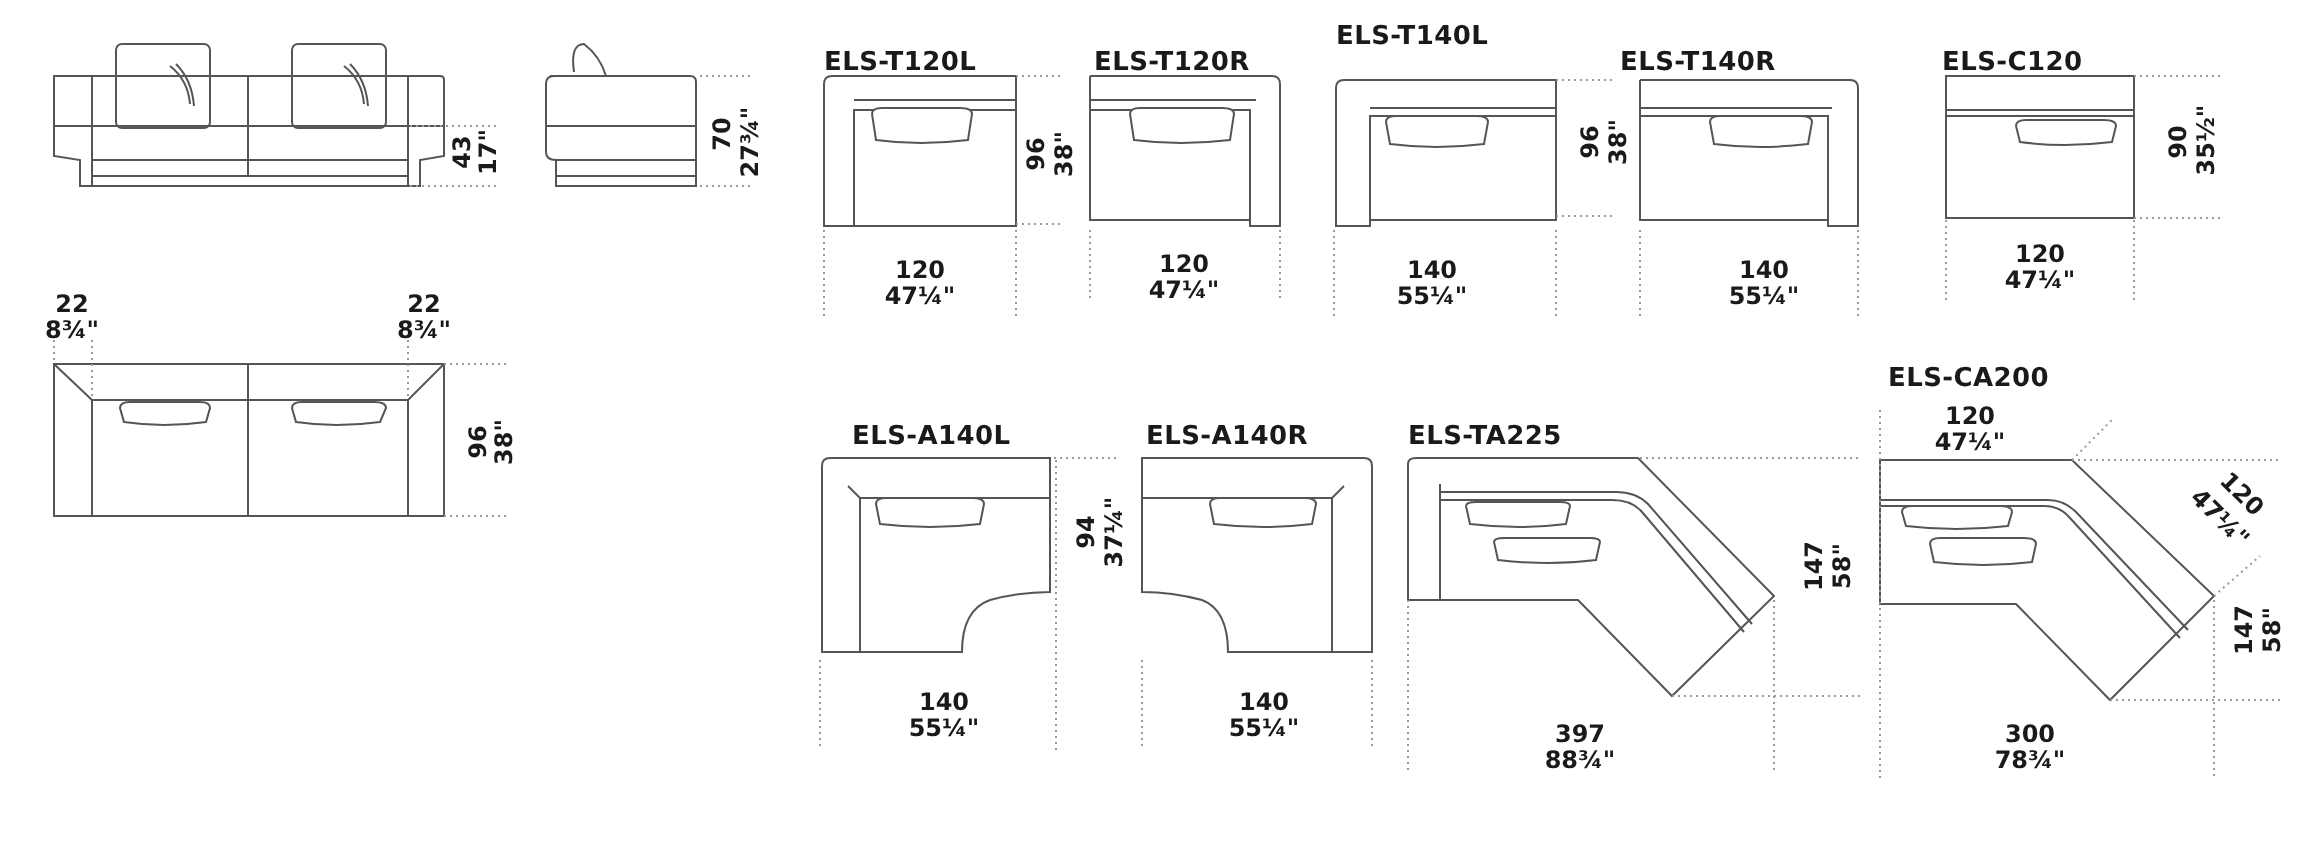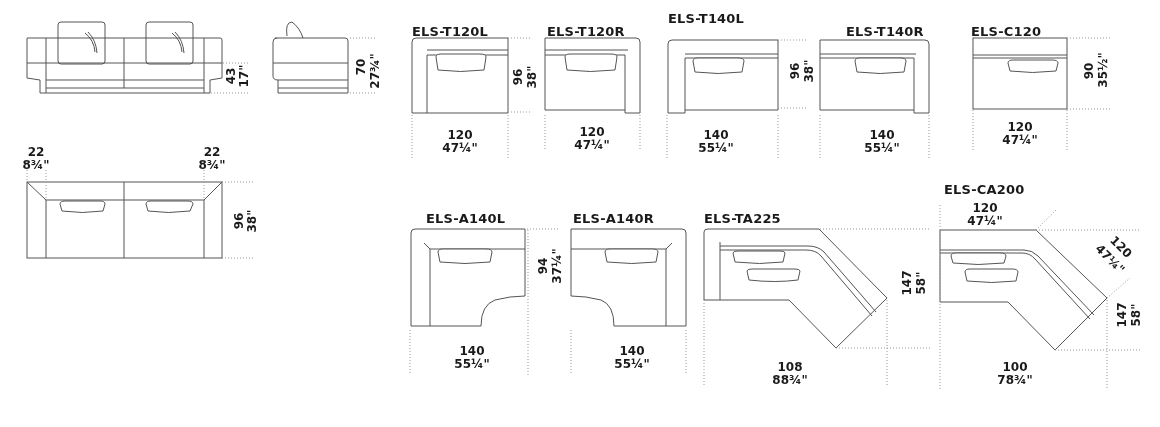--- a/index.html
+++ b/index.html
@@ -180,47 +180,47 @@
 <div class="lbl" style="left:547px;top:24px">ELS-T120R</div>
 <div class="dim" style="left:552px;top:125px;width:80px">120</div>
 <div class="dim" style="left:552px;top:138px;width:80px">47¼"</div>
 
 <div class="lbl" style="left:668px;top:11px">ELS-T140L</div>
 <div class="dim" style="left:676px;top:128px;width:80px">140</div>
 <div class="dim" style="left:676px;top:141px;width:80px">55¼"</div>
 <div class="dimv" style="left:789px;top:86px;width:30px">96</div>
 <div class="dimv" style="left:803px;top:86px;width:30px">38"</div>
 
-<div class="lbl" style="left:846px;top:24px">ELS-T140R</div>
+<div class="lbl" style="left:810px;top:24px">ELS-T140R</div>
 <div class="dim" style="left:842px;top:128px;width:80px">140</div>
 <div class="dim" style="left:842px;top:141px;width:80px">55¼"</div>
 
 <div class="lbl" style="left:971px;top:24px">ELS-C120</div>
 <div class="dim" style="left:980px;top:120px;width:80px">120</div>
 <div class="dim" style="left:980px;top:133px;width:80px">47¼"</div>
 <div class="dimv" style="left:1083px;top:86px;width:30px">90</div>
 <div class="dimv" style="left:1097px;top:90px;width:40px">35½"</div>
 
 <div class="lbl" style="left:426px;top:211px">ELS-A140L</div>
 <div class="dim" style="left:432px;top:344px;width:80px">140</div>
 <div class="dim" style="left:432px;top:357px;width:80px">55¼"</div>
 <div class="dimv" style="left:537px;top:283px;width:34px">94</div>
 <div class="dimv" style="left:551px;top:287px;width:42px">37¼"</div>
 
 <div class="lbl" style="left:573px;top:211px">ELS-A140R</div>
 <div class="dim" style="left:592px;top:344px;width:80px">140</div>
 <div class="dim" style="left:592px;top:357px;width:80px">55¼"</div>
 
 <div class="lbl" style="left:704px;top:211px">ELS-TA225</div>
-<div class="dim" style="left:750px;top:360px;width:80px">108</div>
+<div class="dim" style="left:750px;top:360px;width:80px">397</div>
 <div class="dim" style="left:750px;top:373px;width:80px">88¾"</div>
 <div class="dimv" style="left:901px;top:300px;width:34px">147</div>
 <div class="dimv" style="left:915px;top:298px;width:30px">58"</div>
 
 <div class="lbl" style="left:944px;top:182px">ELS-CA200</div>
 <div class="dim" style="left:955px;top:201px;width:60px">120</div>
 <div class="dim" style="left:955px;top:214px;width:60px">47¼"</div>
 <div class="dim" style="left:1103px;top:240px;width:36px;transform:rotate(45deg)">120</div>
 <div class="dim" style="left:1090px;top:252px;width:40px;transform:rotate(45deg)">47¼"</div>
-<div class="dim" style="left:975px;top:360px;width:80px">100</div>
+<div class="dim" style="left:975px;top:360px;width:80px">300</div>
 <div class="dim" style="left:975px;top:373px;width:80px">78¾"</div>
 <div class="dimv" style="left:1116px;top:332px;width:34px">147</div>
 <div class="dimv" style="left:1130px;top:330px;width:30px">58"</div>
 
 </body></html>

